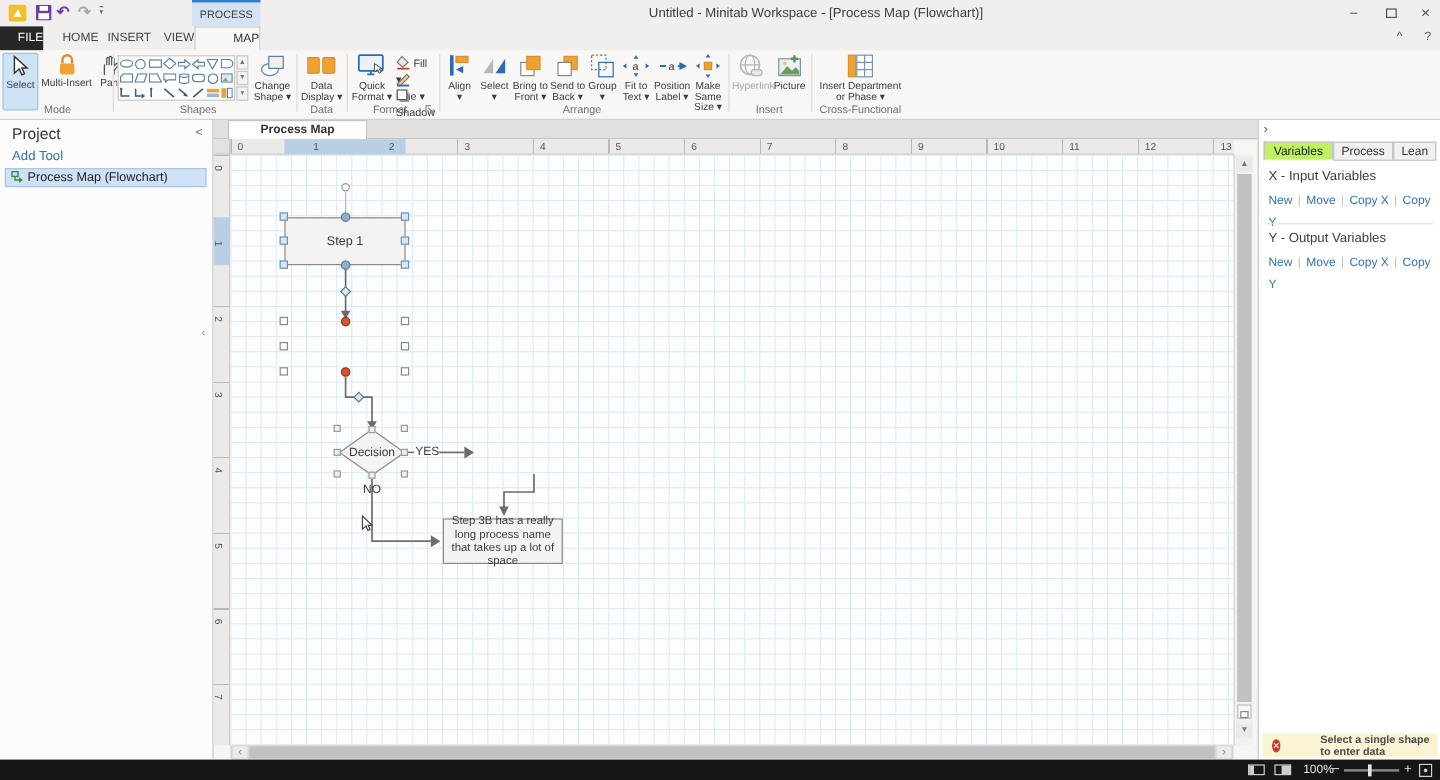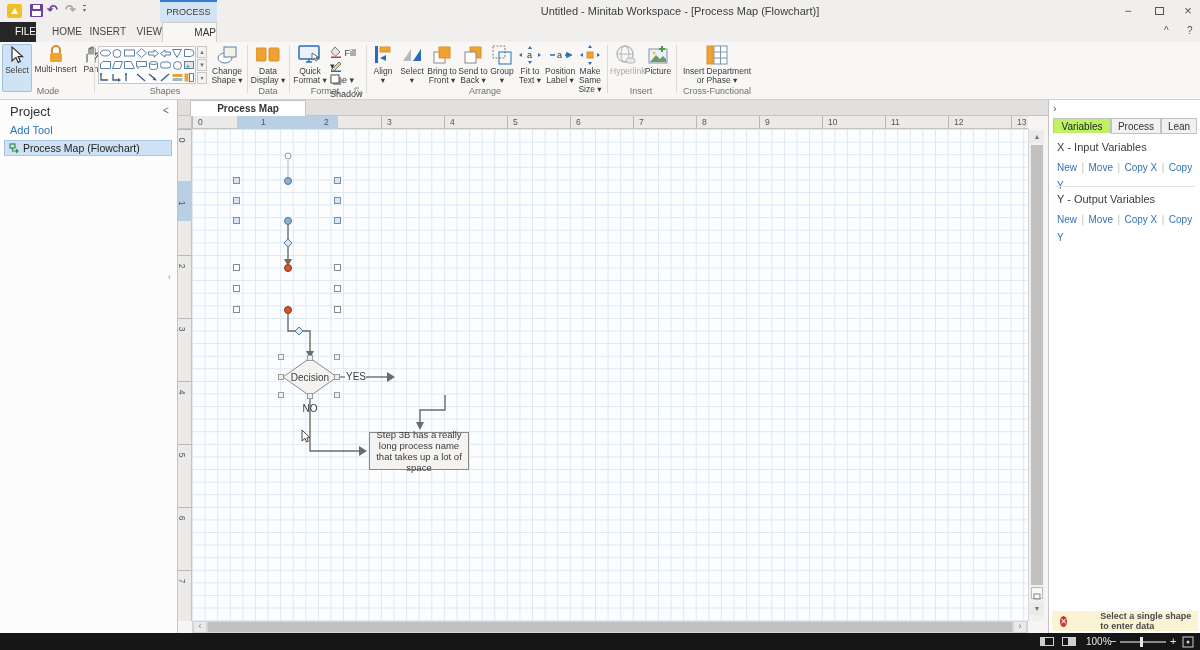--- a/index.html
+++ b/index.html
@@ -496,20 +496,21 @@
       <line x1="174" y1="248" x2="195" y2="248" stroke="#6b6b6b" stroke-width="1.4"></line>
       <path d="M195 243 V253 L203 248 Z" fill="#6b6b6b"></path>
 
       <path d="M118 270 V322 H167" fill="none" stroke="#6b6b6b" stroke-width="1.4"></path>
       <path d="M167 317 V327 L175 322 Z" fill="#6b6b6b"></path>
 
       <path d="M253 266 V281 H228 V294" fill="none" stroke="#6b6b6b" stroke-width="1.4"></path>
       <path d="M224 293 H232 L228 301 Z" fill="#6b6b6b"></path>
     </svg>
 
+    <div class="node" style="left:45px;top:52px;width:101px;height:40px">Step 1</div>
     <div class="abs" style="left:91px;top:229px;width:54px;height:38px;display:flex;align-items:center;justify-content:center;font-size:10px;color:#3b3b3b">Decision</div>
     <div class="node" style="left:177px;top:303px;width:100px;height:38px;font-size:9.5px;line-height:11px;padding:1px">Step 3B has a really long process name that takes up a lot of space</div>
 
     <div class="edgelabel" style="left:154px;top:242px;width:20px">YES</div>
     <div class="edgelabel" style="left:106px;top:274px;width:24px">NO</div>
 
     <div class="h-sq" style="left:41px;top:48px"></div>
     <div class="h-sq" style="left:142px;top:48px"></div>
     <div class="h-sq" style="left:41px;top:68px"></div>
     <div class="h-sq" style="left:142px;top:68px"></div>

